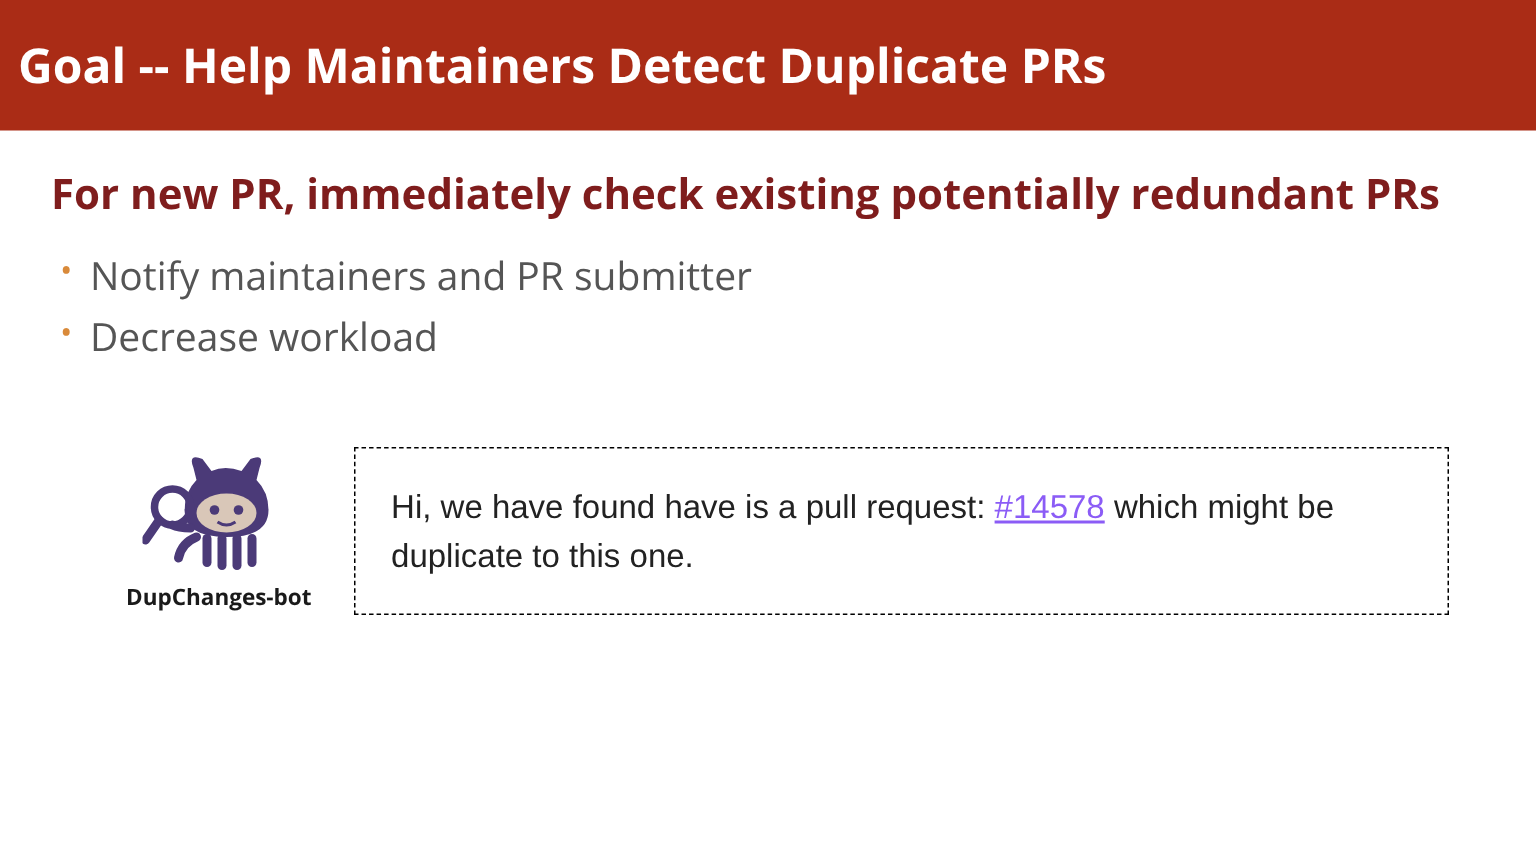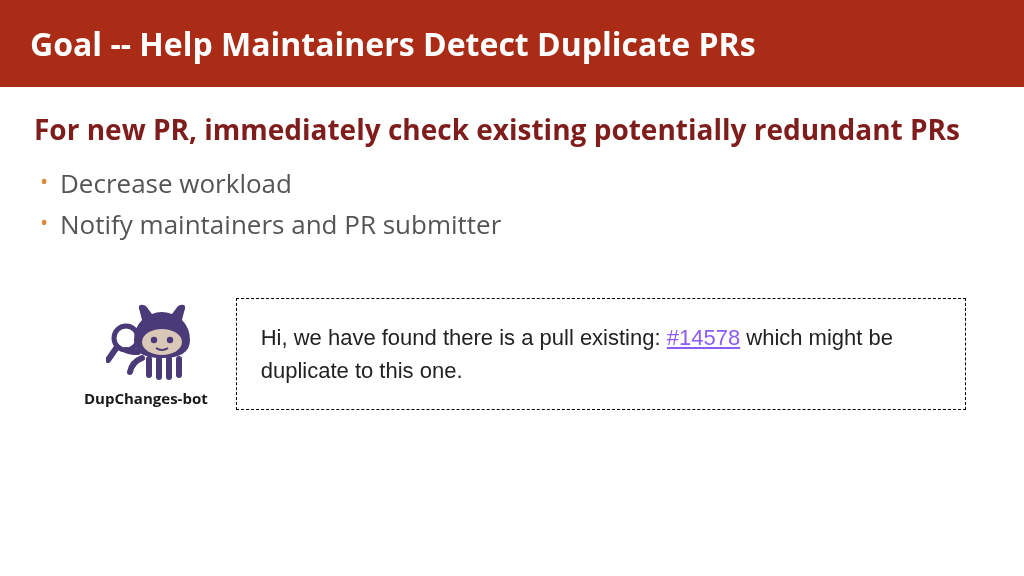--- a/index.html
+++ b/index.html
@@ -6,21 +6,21 @@
   body {
     width: 1024px;
     height: 576px;
     font-family: "Segoe UI", "Open Sans", sans-serif;
     background: #ffffff;
     overflow: hidden;
   }
   .title-bar {
     background: #aa2c16;
     color: #ffffff;
-    padding: 22px 30px;
+    padding: 22px 12px;
     font-size: 32px;
     font-weight: 700;
   }
   .content {
     padding: 24px 34px 0 34px;
   }
   .subtitle {
     font-size: 28px;
     font-weight: 700;
     color: #7f1d1d;
@@ -48,21 +48,21 @@
   }
   .bot-area {
     display: flex;
     align-items: flex-start;
     margin-top: 54px;
     padding: 0 24px 0 50px;
   }
   .bot-figure {
     display: flex;
     flex-direction: column;
-    align-items: flex-end;
+    align-items: center;
     margin-right: 28px;
     margin-top: 4px;
   }
   .bot-icon { width: 102px; height: 82px; }
   .bot-label {
     font-size: 15px;
     font-weight: 700;
     color: #1a1a1a;
     margin-top: 4px;
   }
@@ -83,22 +83,22 @@
 </head>
 <body>
 
 <div class="title-bar">
   <span>Goal -- Help Maintainers Detect Duplicate PRs</span>
 </div>
 
 <div class="content">
   <h2 class="subtitle">For new PR, immediately check existing potentially redundant PRs</h2>
   <ul class="bullets">
+    <li>Notify maintainers and PR submitter</li>
     <li>Decrease workload</li>
-    <li>Notify maintainers and PR submitter</li>
   </ul>
 
   <div class="bot-area">
     <div class="bot-figure">
       <svg class="bot-icon" viewBox="0 0 102 82">
 
         <path d="M 34 10 Q 30 0 40 4 L 46 12 Q 55 8 66 12 L 72 4 Q 82 0 78 10 L 76 18 Q 84 26 84 38 Q 84 56 56 56 Q 28 56 28 38 Q 28 26 36 18 Z" fill="#4b3a78"></path>
 
         <ellipse cx="56" cy="40" rx="20" ry="13" fill="#d9c7b8"></ellipse>
         <circle cx="48" cy="38" r="3.2" fill="#4b3a78"></circle>
@@ -113,16 +113,16 @@
 
         <circle cx="20" cy="36" r="12" fill="none" stroke="#4b3a78" stroke-width="5"></circle>
         <circle cx="20" cy="36" r="8" fill="#ffffff"></circle>
         <line x1="11" y1="45" x2="2" y2="58" stroke="#4b3a78" stroke-width="6" stroke-linecap="round"></line>
 
         <path d="M 32 50 Q 24 50 20 48" stroke="#4b3a78" stroke-width="6" fill="none" stroke-linecap="round"></path>
       </svg>
       <div class="bot-label">DupChanges-bot</div>
     </div>
     <div class="speech-box">
-      <span>Hi, we have found there is a pull existing: </span><a href="#" class="pr-link">#14578</a><span> which might be duplicate to this one.</span>
+      <span>Hi, we have found have is a pull request: </span><a href="#" class="pr-link">#14578</a><span> which might be duplicate to this one.</span>
     </div>
   </div>
 </div>
 
 </body></html>

